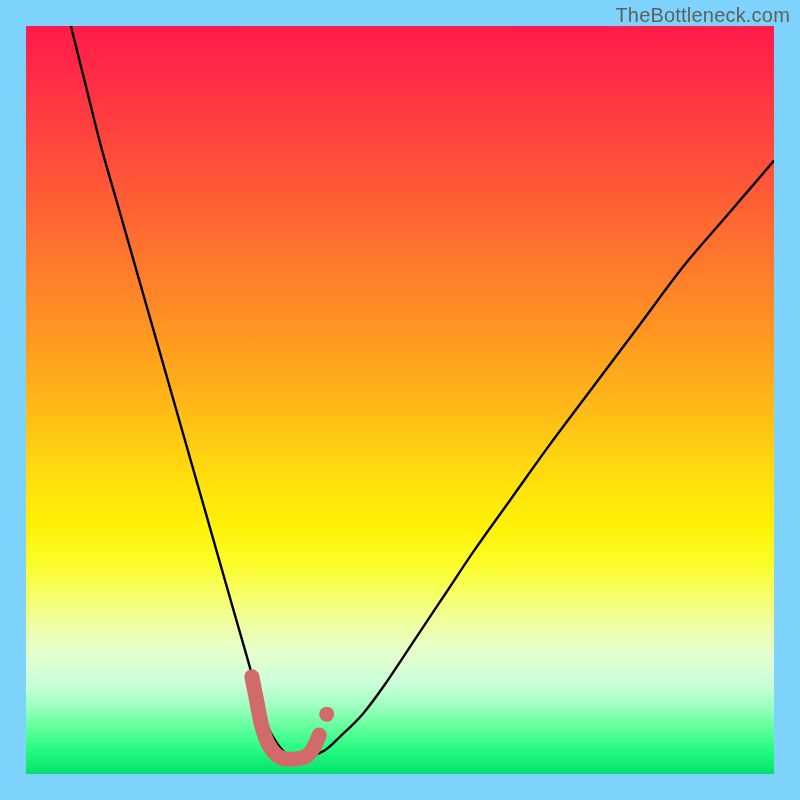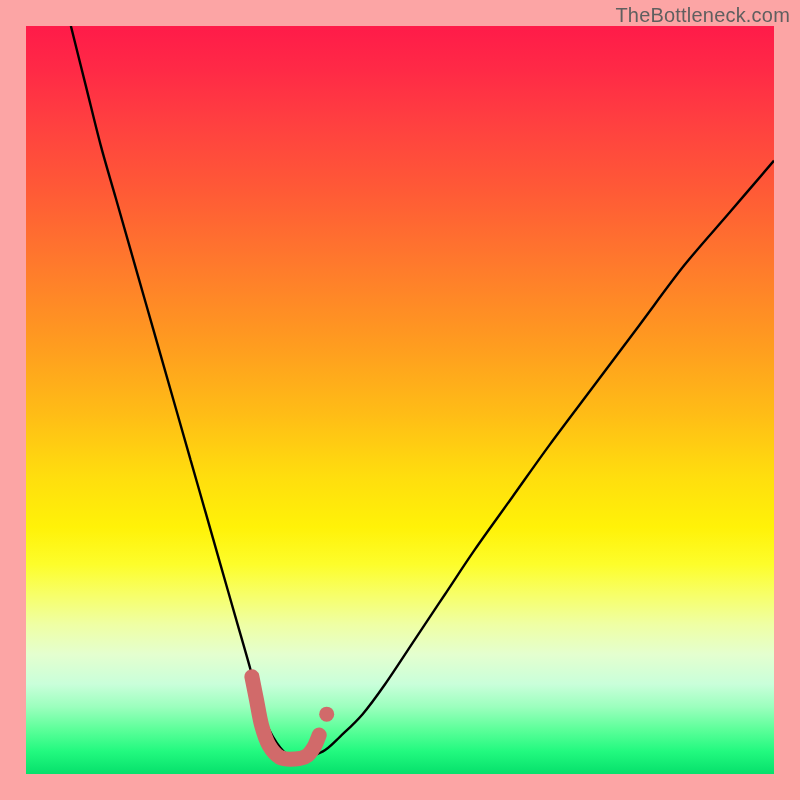--- a/index.html
+++ b/index.html
@@ -10,21 +10,21 @@
     background: #000;
     overflow: hidden;
     font-family: Arial, Helvetica, sans-serif;
   }
   .frame {
     position: absolute;
     left: 0;
     top: 0;
     width: 800px;
     height: 800px;
-    background: #fca5a5;
+    background: #7dd3fc;
   }
   .watermark {
     position: absolute;
     top: 4px;
     right: 10px;
     color: #5f5f5f;
     font-size: 20px;
     font-weight: 500;
     letter-spacing: 0.2px;
     z-index: 30;

